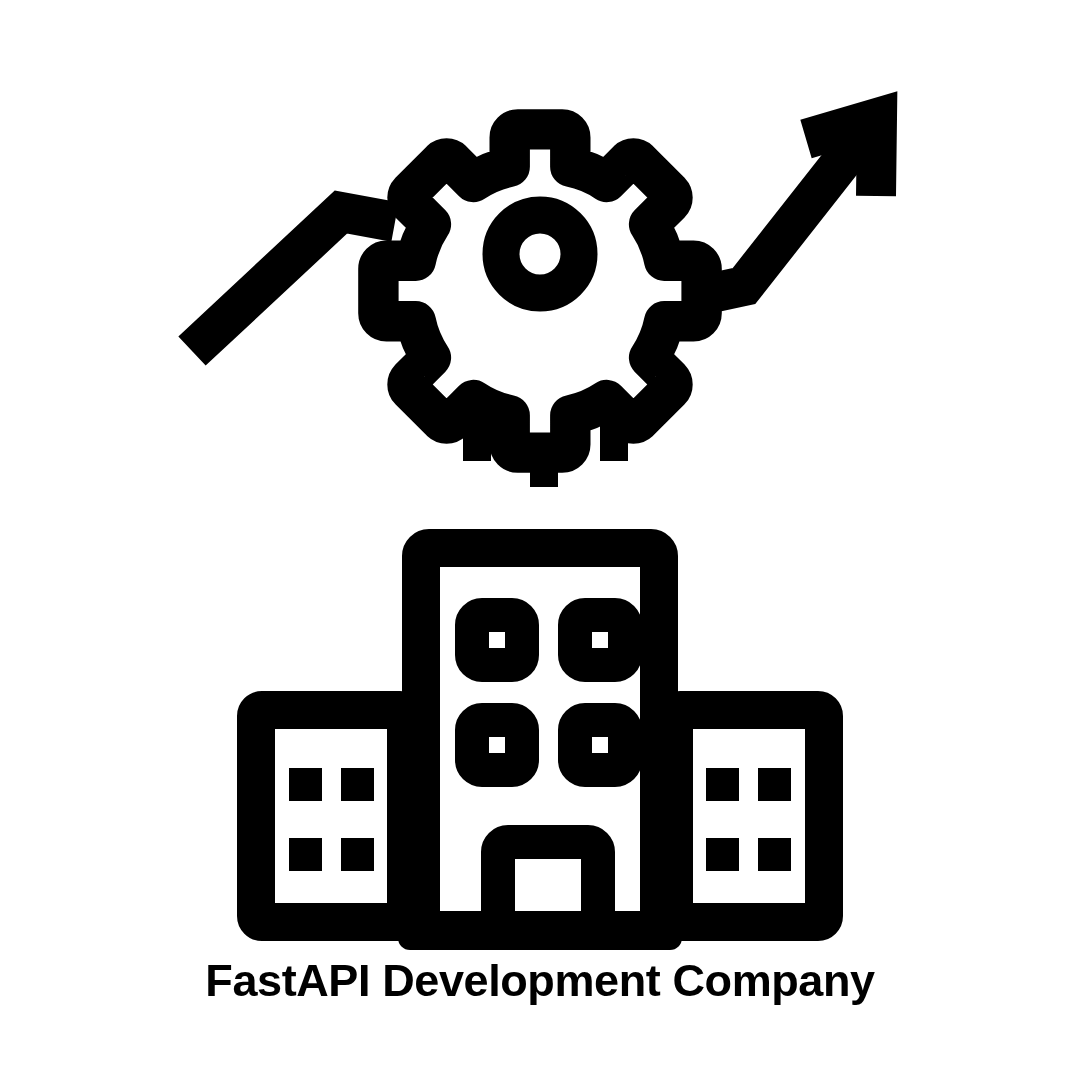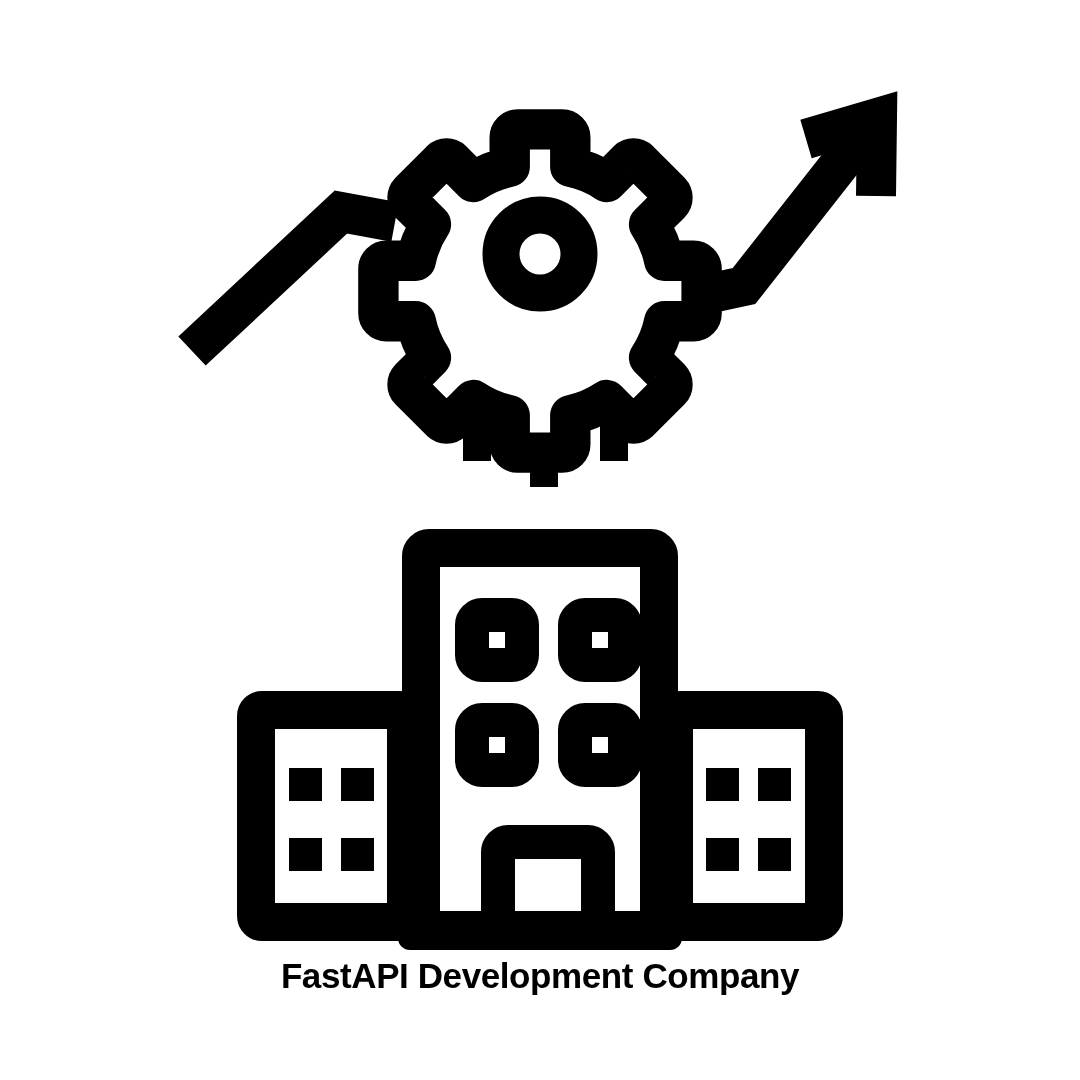--- a/index.html
+++ b/index.html
@@ -35,21 +35,21 @@
     position: absolute;
     left: 0;
     top: 958px;
     width: 1080px;
     text-align: center;
     pointer-events: none;
   }
   #caption-text {
     display: inline-block;
     font-family: "Liberation Sans", sans-serif;
-    font-size: 35px;
+    font-size: 45px;
     font-weight: 700;
     letter-spacing: -0.4px;
     line-height: 1;
     color: #000000;
     white-space: nowrap;
   }
 </style>
 </head>
 <body>
 

